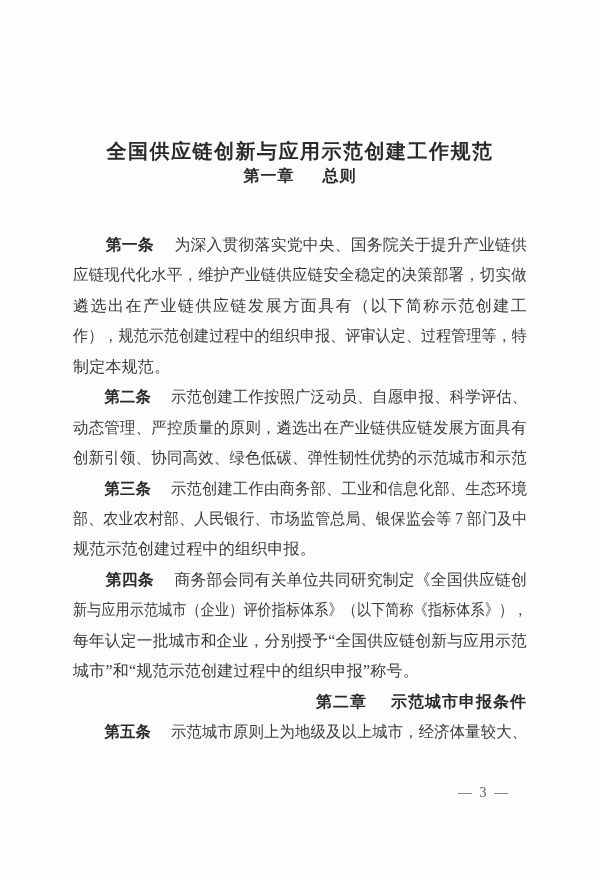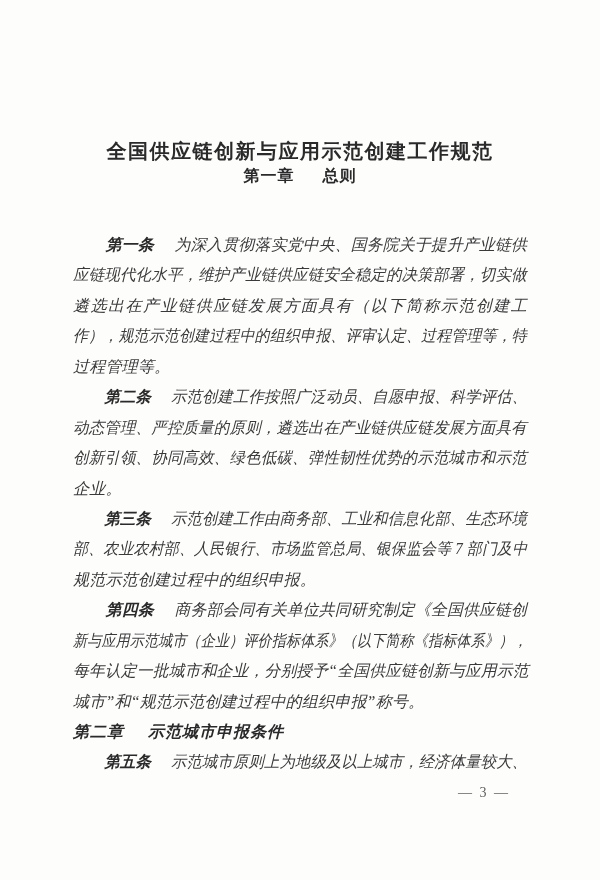--- a/index.html
+++ b/index.html
@@ -35,40 +35,39 @@
     letter-spacing: 1px;
     color: var(--ink_dark, #2f2f2f);
     white-space: nowrap;
   }
   .chapter-label:not(:empty) { margin-right: 28px; }
   .body-block {
     position: absolute;
     top: 230px; left: 73px;
     width: 454px;
     font-size: 16px;
-    font-style: italic;
   }
   .bl {
     height: 30.45px;
     line-height: 30.45px;
     white-space: nowrap;
     letter-spacing: 0.2px;
   }
   .bl.fill { text-align: justify; text-align-last: justify; }
   .bl.indent { padding-left: 33px; }
   .article-label {
     font-weight: 700;
     color: var(--ink_dark, #2f2f2f);
     display: inline-block;
   }
   .article-label:not(:empty) { margin-right: 21px; }
   .chapter-mid {
     height: 30.45px;
     line-height: 30.45px;
-    text-align: left;
+    text-align: right;
     font-weight: 700;
     letter-spacing: 1px;
     color: var(--ink_dark, #2f2f2f);
     white-space: nowrap;
   }
   .chapter-mid .chapter-label:not(:empty) { margin-right: 24px; }
   .page-number {
     position: absolute;
     top: 784px;
     right: 90px;
@@ -86,25 +85,24 @@
 
   <div class="doc-title">全国供应链创新与应用示范创建工作规范</div>
 
   <div class="chapter-heading"><span class="chapter-label">第一章</span><span class="chapter-title">总则</span></div>
 
   <div class="body-block">
     <div class="bl fill indent" style="text-align-last: left; transform-origin: 0px 50%; transform: scaleX(0.989107);"><span class="article-label">第一条</span><span>为深入贯彻落实党中央、国务院关于提升产业链供</span></div>
     <div class="bl fill" style="text-align-last: left; transform-origin: 0px 50%; transform: scaleX(0.965957);"><span>应链现代化水平，维护产业链供应链安全稳定的决策部署，切实做</span></div>
     <div class="bl fill"><span>遴选出在产业链供应链发展方面具有（以下简称示范创建工</span></div>
     <div class="bl fill" style="text-align-last: left; transform-origin: 0px 50%; transform: scaleX(0.934156);"><span>作），规范示范创建过程中的组织申报、评审认定、过程管理等，特</span></div>
-    <div class="bl"><span>过程管理等。</span></div>
+    <div class="bl"><span>制定本规范。</span></div>
     <div class="bl fill indent" style="text-align-last: left; transform-origin: 0px 50%; transform: scaleX(0.955789);"><span class="article-label">第二条</span><span>示范创建工作按照广泛动员、自愿申报、科学评估、</span></div>
     <div class="bl fill" style="text-align-last: left; transform-origin: 0px 50%; transform: scaleX(0.965957);"><span>动态管理、严控质量的原则，遴选出在产业链供应链发展方面具有</span></div>
     <div class="bl fill" style="text-align-last: left; transform-origin: 0px 50%; transform: scaleX(0.965957);"><span>创新引领、协同高效、绿色低碳、弹性韧性优势的示范城市和示范</span></div>
-    <div class="bl"><span>企业。</span></div>
     <div class="bl fill indent" style="text-align-last: left; transform-origin: 0px 50%; transform: scaleX(0.955789);"><span class="article-label">第三条</span><span>示范创建工作由商务部、工业和信息化部、生态环境</span></div>
     <div class="bl fill" style="text-align-last: left; transform-origin: 0px 50%; transform: scaleX(0.934156);"><span>部、农业农村部、人民银行、市场监管总局、银保监会等 7 部门及中</span></div>
     <div class="bl"><span>规范示范创建过程中的组织申报。</span></div>
     <div class="bl fill indent" style="text-align-last: left; transform-origin: 0px 50%; transform: scaleX(0.989107);"><span class="article-label">第四条</span><span>商务部会同有关单位共同研究制定《全国供应链创</span></div>
     <div class="bl fill" style="text-align-last: left; transform-origin: 0px 50%; transform: scaleX(0.876448);"><span>新与应用示范城市（企业）评价指标体系》（以下简称《指标体系》），</span></div>
     <div class="bl fill" style="text-align-last: left; transform-origin: 0px 50%; transform: scaleX(0.984816);"><span>每年认定一批城市和企业，分别授予“全国供应链创新与应用示范</span></div>
     <div class="bl"><span>城市”和“规范示范创建过程中的组织申报”称号。</span></div>
     <div class="chapter-mid"><span class="chapter-label">第二章</span><span class="chapter-title">示范城市申报条件</span></div>
     <div class="bl fill indent" style="text-align-last: left; transform-origin: 0px 50%; transform: scaleX(0.955789);"><span class="article-label">第五条</span><span>示范城市原则上为地级及以上城市，经济体量较大、</span></div>
   </div>

